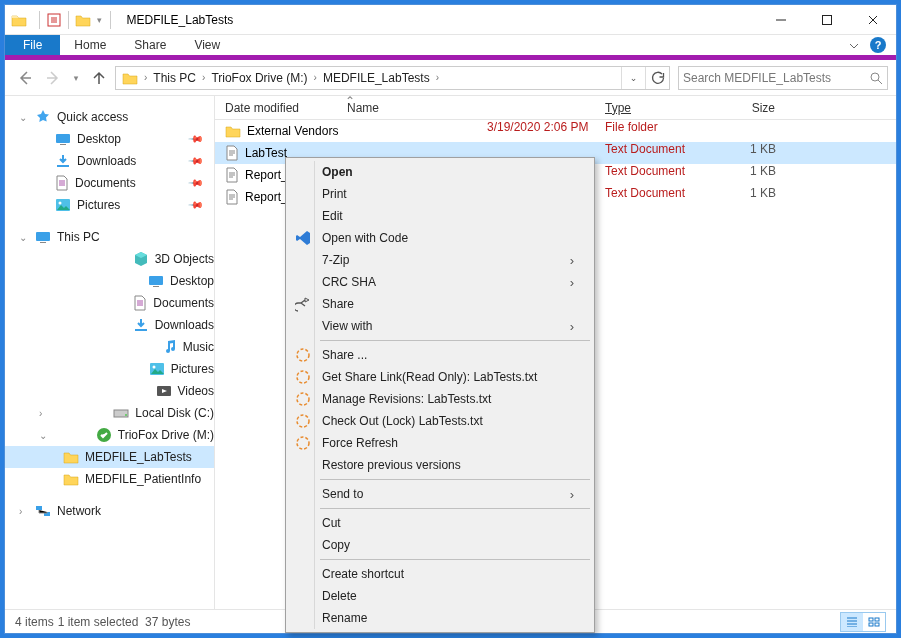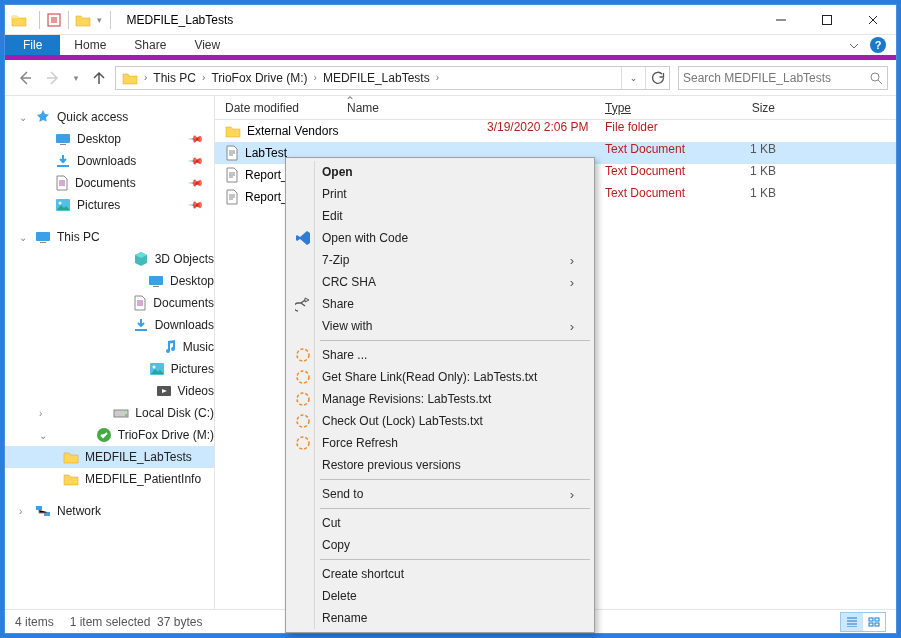--- a/index.html
+++ b/index.html
@@ -253,21 +253,21 @@
     .cell-size { width: 80px; text-align: right; padding-right: 14px; color:#555;}
     
     .statusbar {
       height: 24px;
       border-top: 1px solid #e5e5e5;
       display: flex;
       align-items: center;
       padding: 0 10px;
       font-size: 12px;
       color: #555;
-      gap: 16px;
+      gap: 4px;
     }
     .statusbar .spacer { flex: 1; }
     .view-toggle {
       display: flex;
       border: 1px solid #99c9ef;
     }
     .view-btn {
       width: 22px; height: 18px;
       display:flex; align-items:center; justify-content:center;
     }

